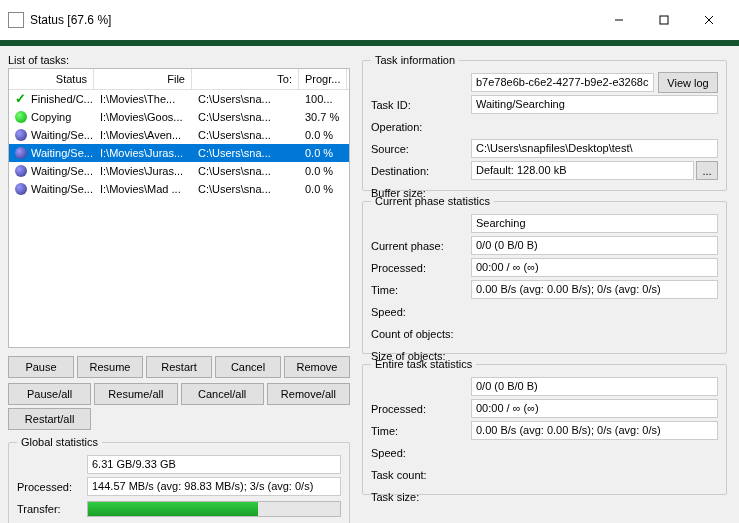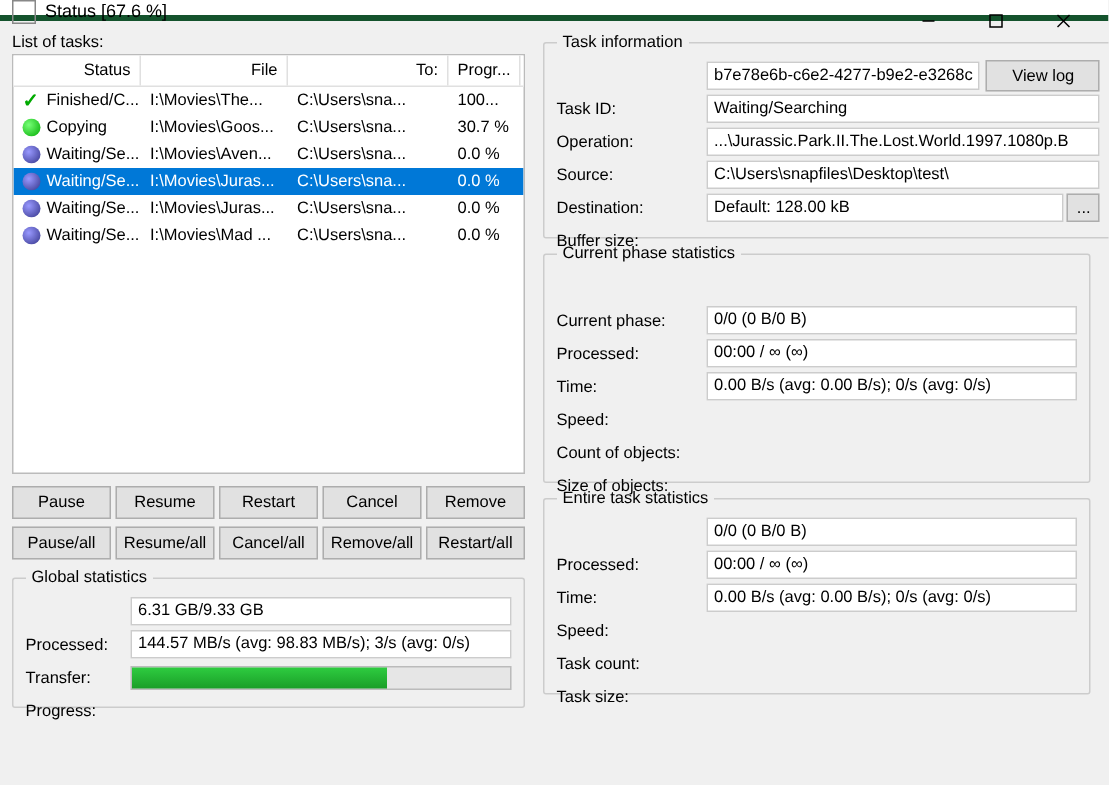--- a/index.html
+++ b/index.html
@@ -1,17 +1,17 @@
 <!DOCTYPE html>
 <html><head>
 <meta charset="utf-8">
 <style>
 * { box-sizing: border-box; margin: 0; padding: 0; font-family: 'Segoe UI', Tahoma, sans-serif; font-size: 11px; }
 body { background: #f0f0f0; width: 739px; height: 523px; overflow: hidden; }
-.titlebar { background: #fff; height: 14px; display: flex; align-items: flex-start; padding: 0 8px; border-bottom: 4px solid #14532d; }
+.titlebar { background: #fff; height: 46px; display: flex; align-items: center; padding: 0 8px; border-bottom: 6px solid #14532d; }
 .titlebar .icon { width: 16px; height: 16px; border: 1px solid #888; margin-right: 6px; }
 .titlebar .title { flex: 1; font-size: 12px; }
 .titlebar .winbtn { width: 45px; height: 28px; display: flex; align-items: center; justify-content: center; cursor: pointer; }
 .content { display: flex; padding: 8px; gap: 12px; height: 493px; }
 .left { width: 342px; display: flex; flex-direction: column; }
 .right { width: 365px; display: flex; flex-direction: column; gap: 4px; }
 .label { margin-bottom: 2px; }
 fieldset { border: 1px solid #ccc; padding: 6px 8px 8px 8px; border-radius: 2px; }
 fieldset legend { padding: 0 4px; }
 .listview { border: 1px solid #bbb; background: #fff; height: 280px; display: flex; flex-direction: column; }
@@ -23,33 +23,33 @@
 .row .cell { padding: 0 6px; overflow: hidden; white-space: nowrap; text-overflow: ellipsis; display: flex; align-items: center; gap: 4px; }
 .col-status { width: 85px; }
 .col-file { width: 98px; }
 .col-to { width: 107px; }
 .col-prog { width: 48px; }
 .statusicon { width: 12px; height: 12px; border-radius: 50%; flex-shrink: 0; }
 .ico-done { background: #fff; border: none; border-radius: 0; color: #0a0; font-weight: bold; font-size: 13px; line-height: 11px; }
 .ico-copy { background: radial-gradient(circle at 35% 35%, #7f7, #0a0); }
 .ico-wait { background: radial-gradient(circle at 35% 35%, #99f, #338); }
 .btns { margin-top: 8px; display: grid; grid-template-columns: repeat(5, 1fr); gap: 3px; }
-.btns2 { margin-top: 5px; display: grid; grid-template-columns: repeat(5, 1fr); gap: 3px; }
+.btns2 { margin-top: 5px; display: grid; grid-template-columns: repeat(4, 1fr); gap: 3px; }
 button { background: #e1e1e1; border: 1px solid #adadad; padding: 4px 2px; cursor: pointer; font-size: 11px; }
 .fieldrow { display: flex; align-items: center; height: 21px; margin-bottom: 1px; }
 .fieldrow .flabel { width: 95px; margin-top: 45px; }
 .fieldrow .fval { flex: 1; background: #fff; border: 1px solid #ccc; padding: 2px 4px; height: 19px; overflow: hidden; white-space: nowrap; }
 .fieldrow .fval.nb { border: none; background: transparent; }
 .fieldrow .sbtn { width: 22px; height: 19px; margin-left: 2px; padding: 0; }
 .global { margin-top: 6px; }
 .global .fieldrow .flabel { width: 70px; }
 .progressbar { flex: 1; height: 16px; border: 1px solid #bbb; background: #e6e6e6; position: relative; }
 .progressbar .fill { height: 100%; background: linear-gradient(#2ecc40, #1a9e28); }
 .right fieldset .fieldrow .flabel { width: 100px; }
-.vlogbtn { width: 76px; height: 21px; margin-left: 4px; }
+.vlogbtn { width: 60px; height: 21px; margin-left: 4px; }
 </style>
 </head>
 <body>
 
 <div class="titlebar">
   <div class="icon"></div>
   <div class="title">Status [67.6 %]</div>
   <div class="winbtn">
       <svg width="10" height="10">
         <line x1="1" y1="5" x2="9" y2="5" stroke="#000"></line>
@@ -175,37 +175,37 @@
         <div class="flabel">Task ID:</div>
         <div class="fval">b7e78e6b-c6e2-4277-b9e2-e3268c</div>
         <button class="vlogbtn">View log</button>
       </div>
       <div class="fieldrow">
         <div class="flabel">Operation:</div>
         <div class="fval">Waiting/Searching</div>
       </div>
       <div class="fieldrow">
         <div class="flabel">Source:</div>
-        <div class="fval">...\Jurassic.Park.II.The.Lost.World.1997.1080p.B</div>
       </div>
       <div class="fieldrow">
         <div class="flabel">Destination:</div>
         <div class="fval">C:\Users\snapfiles\Desktop\test\</div>
       </div>
       <div class="fieldrow">
         <div class="flabel">Buffer size:</div>
         <div class="fval">Default: 128.00 kB</div>
         <button class="sbtn">...</button>
       </div>
     </fieldset>
 
     <fieldset>
       <legend>Current phase statistics</legend>
       <div class="fieldrow">
           <div class="flabel">Current phase:</div>
+          <div class="fval">Searching</div>
         </div>
       <div class="fieldrow">
           <div class="flabel">Processed:</div>
           <div class="fval">0/0 (0 B/0 B)</div>
         </div>
       <div class="fieldrow">
           <div class="flabel">Time:</div>
           <div class="fval">00:00 / ∞ (∞)</div>
         </div>
       <div class="fieldrow">

